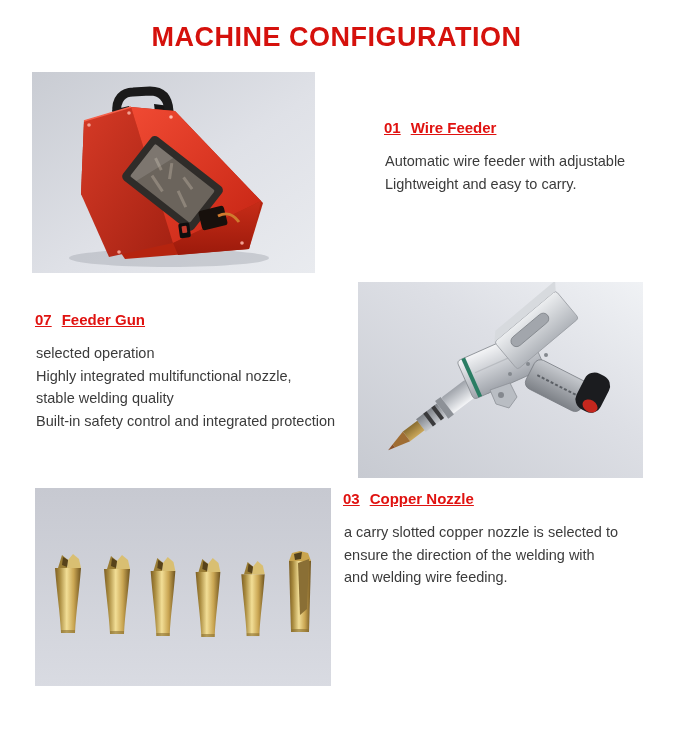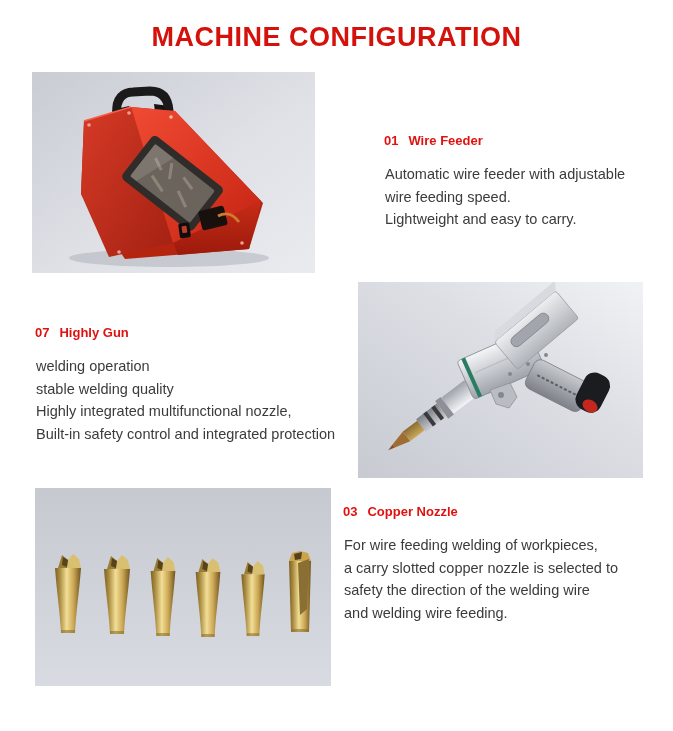--- a/index.html
+++ b/index.html
@@ -28,25 +28,26 @@
   .img1 { left: 32px;  top: 72px;  }
   .img2 { left: 358px; top: 282px; }
   .img3 { left: 35px;  top: 488px; }
 
   .text { position: absolute; }
   .t1 { left: 384px; top: 117px; width: 275px; }
   .t2 { left: 35px;  top: 309px; width: 330px; }
   .t3 { left: 343px; top: 488px; width: 315px; }
 
   .sec-title {
-    margin: 13px 0 13px 0;
-    font-size: 13px;
+    margin: 0 0 13px 0;
+    font-size: 15px;
     font-weight: bold;
     color: #e01210;
     line-height: 21px;
+    text-decoration: underline;
   }
   .sec-title .num { margin-right: 10px; }
   .line {
     margin: 1px;
     font-size: 14.5px;
     line-height: 21.5px;
     color: #3b3b3b;
   }
 </style>
 </head>
@@ -113,29 +114,28 @@
         <circle cx="139" cy="45" r="1.8" fill="#ffb9ad"></circle>
         <circle cx="87" cy="180" r="1.8" fill="#f2a193"></circle>
         <circle cx="210" cy="171" r="1.8" fill="#f2a193"></circle>
       </g>
     </svg>
   </figure>
 
   <section class="text t1">
     <h2 class="sec-title"><span class="num">01</span><span>Wire Feeder</span></h2>
     <p class="line">Automatic wire feeder with adjustable</p>
-    <p class="line">wire feeding speed.</p>
     <p class="line">Lightweight and easy to carry.</p>
   </section>
 
   <section class="text t2">
-    <h2 class="sec-title"><span class="num">07</span><span>Highly Gun</span></h2>
-    <p class="line">welding operation</p>
+    <h2 class="sec-title"><span class="num">07</span><span>Feeder Gun</span></h2>
+    <p class="line">selected operation</p>
+    <p class="line">Highly integrated multifunctional nozzle,</p>
     <p class="line">stable welding quality</p>
-    <p class="line">Highly integrated multifunctional nozzle,</p>
     <p class="line">Built-in safety control and integrated protection</p>
   </section>
 
   <figure class="img img2">
     <svg width="285" height="196" viewBox="0 0 285 196">
       <defs>
         <linearGradient id="bg2" x1="0" y1="1" x2="1" y2="0">
           <stop offset="0" stop-color="#c7cad1"></stop>
           <stop offset="0.6" stop-color="#dddfe5"></stop>
           <stop offset="1" stop-color="#f0f2f5"></stop>
@@ -244,19 +244,18 @@
           <polygon points="-6,3 2,1 1,8 -5,9" fill="#54421c"></polygon>
           <polygon points="-2,12 9,8 7,58 0,64" fill="#8a6f35"></polygon>
           <rect x="-9" y="78" width="18" height="3" fill="#8a7030" opacity="0.6"></rect>
         </g>
       </g>
     </svg>
   </figure>
 
   <section class="text t3">
     <h2 class="sec-title"><span class="num">03</span><span>Copper Nozzle</span></h2>
-    <p class="line">For wire feeding welding of workpieces,</p>
     <p class="line">a carry slotted copper nozzle is selected to</p>
-    <p class="line">safety the direction of the welding wire</p>
+    <p class="line">ensure the direction of the welding with</p>
     <p class="line">and welding wire feeding.</p>
   </section>
 
 </div>
 
 </body></html>

